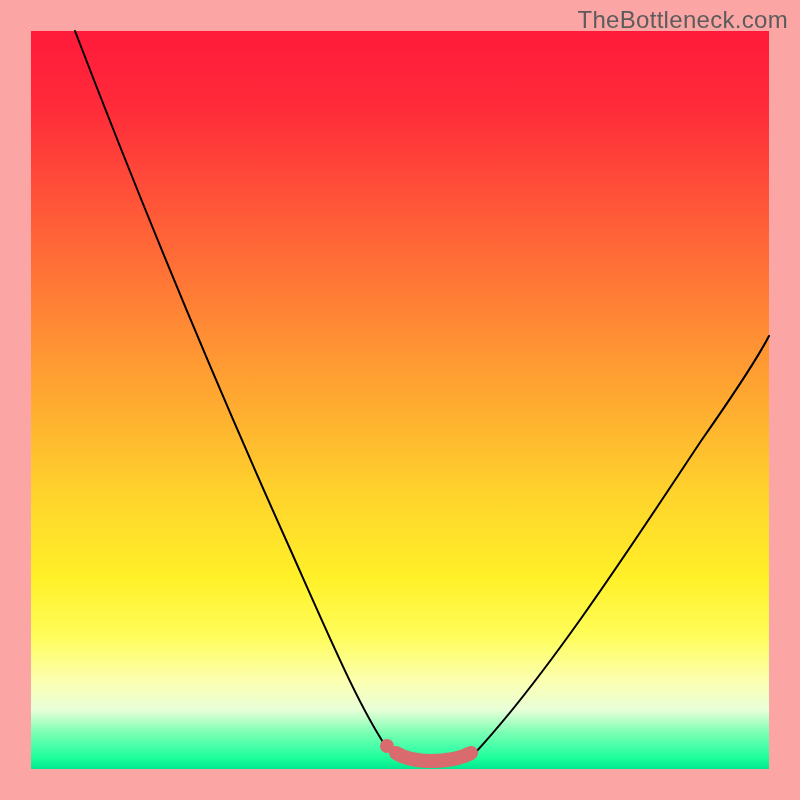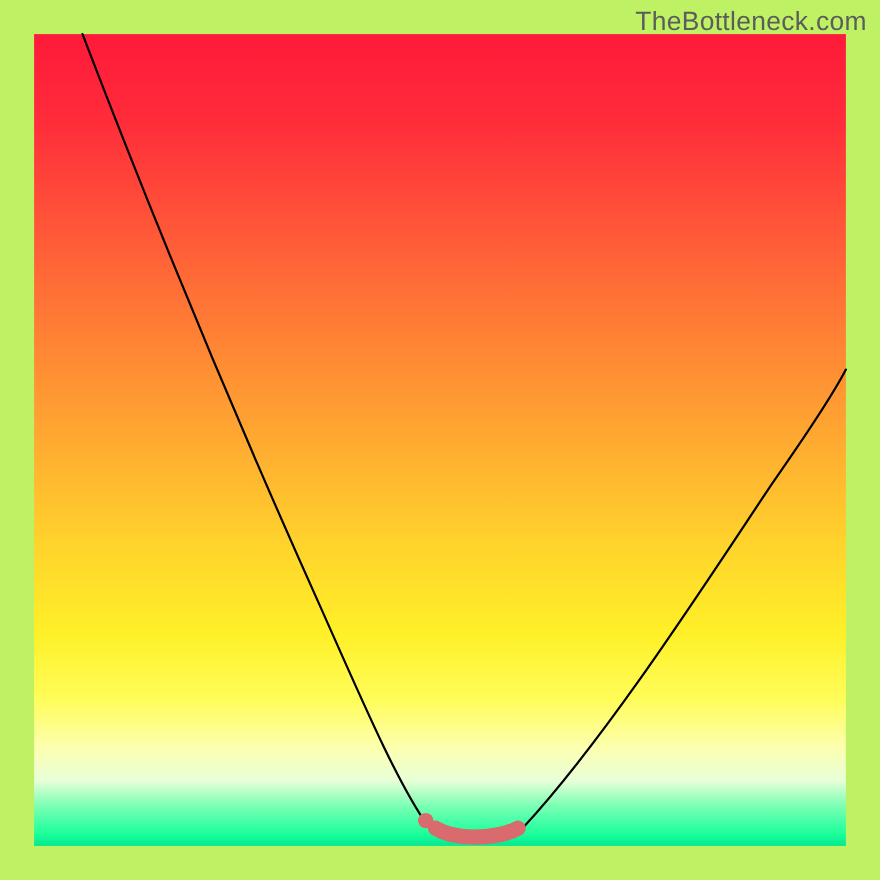--- a/index.html
+++ b/index.html
@@ -10,21 +10,21 @@
     background: #000;
     overflow: hidden;
     font-family: Arial, Helvetica, sans-serif;
   }
   .frame {
     position: absolute;
     left: 0;
     top: 0;
     width: 800px;
     height: 800px;
-    background: #bef264;
+    background: #fca5a5;
   }
   .plot {
     position: absolute;
     left: 31px;
     top: 31px;
     width: 738px;
     height: 738px;
     background: linear-gradient(
       to bottom,
       #ff1a3a 0%,

